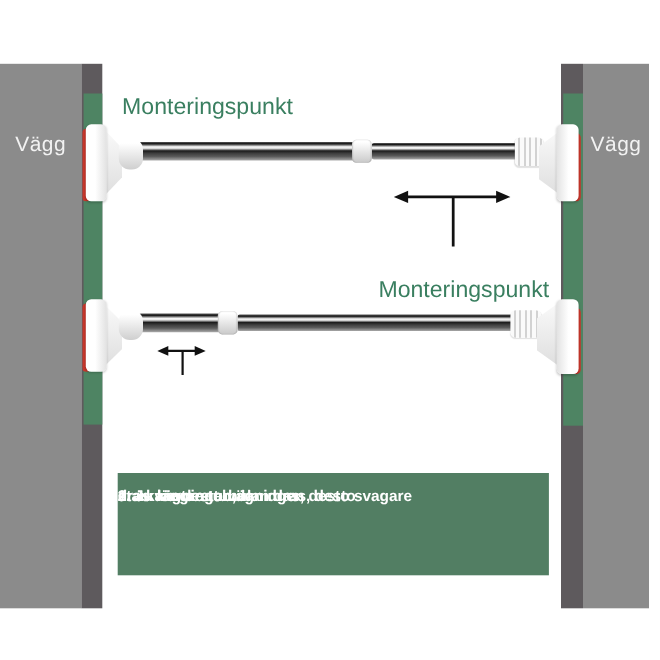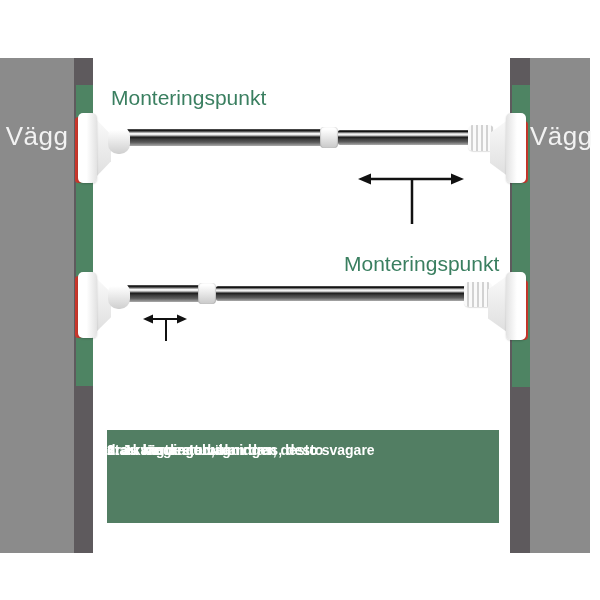--- a/index.html
+++ b/index.html
@@ -13,21 +13,21 @@
   .wall-light{background:var(--wall-gray,#8b8b8b);top:58px;height:495px;}
   .wall-left-light{left:0;width:74px;}
   .wall-right-light{left:530px;width:60px;}
   .wall-dark{background:var(--wall-edge-dark,#5e5a5d);top:58px;height:495px;}
   .wall-left-dark{left:74px;width:19px;}
   .wall-right-dark{left:510px;width:20px;}
   .green-strip{background:var(--mount-strip-green,#4e8463);top:85px;}
   .green-strip-left{left:76px;width:17px;height:301px;}
   .green-strip-right{left:512px;width:18px;height:302px;}
   .wall-label{
-    position:absolute;top:121px;color:#f2f2f2;font-size:26px;font-weight:400;
+    position:absolute;top:121px;color:#f2f2f2;font-size:19px;font-weight:400;
     text-align:center;letter-spacing:.5px;
   }
   .wall-label-left{left:0;width:74px;}
   .wall-label-right{left:530px;width:60px;}
 
   
   .mount-label{color:var(--label-green,#3a7f60);font-size:21px;font-weight:400;white-space:nowrap;}
   .mount-label-top{left:111px;top:86px;}
   .mount-label-bottom{left:344px;top:252px;}
 

